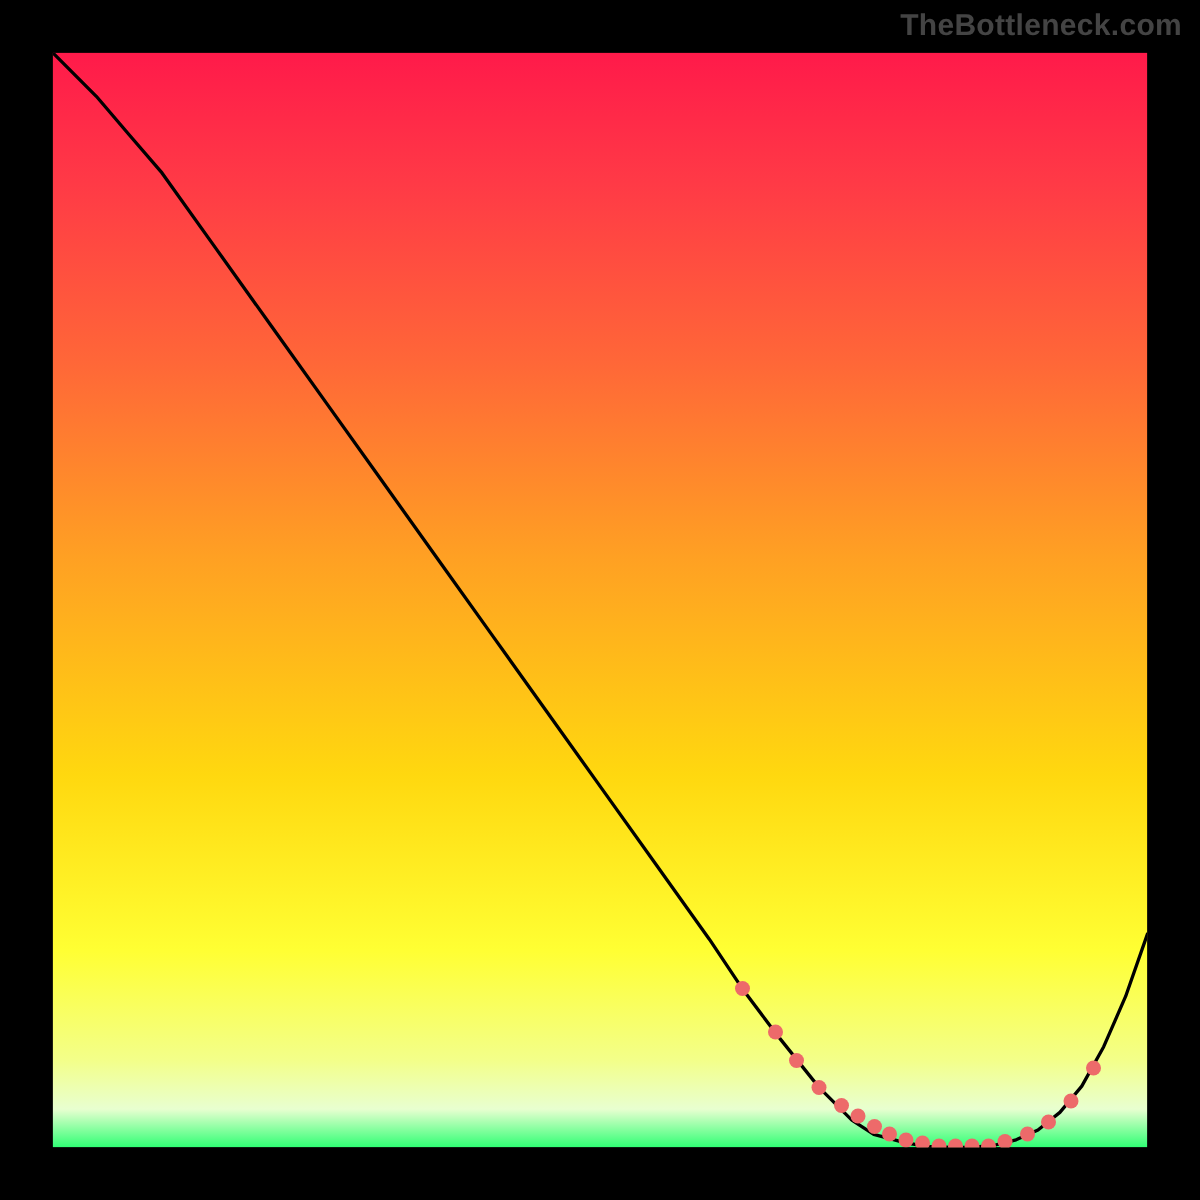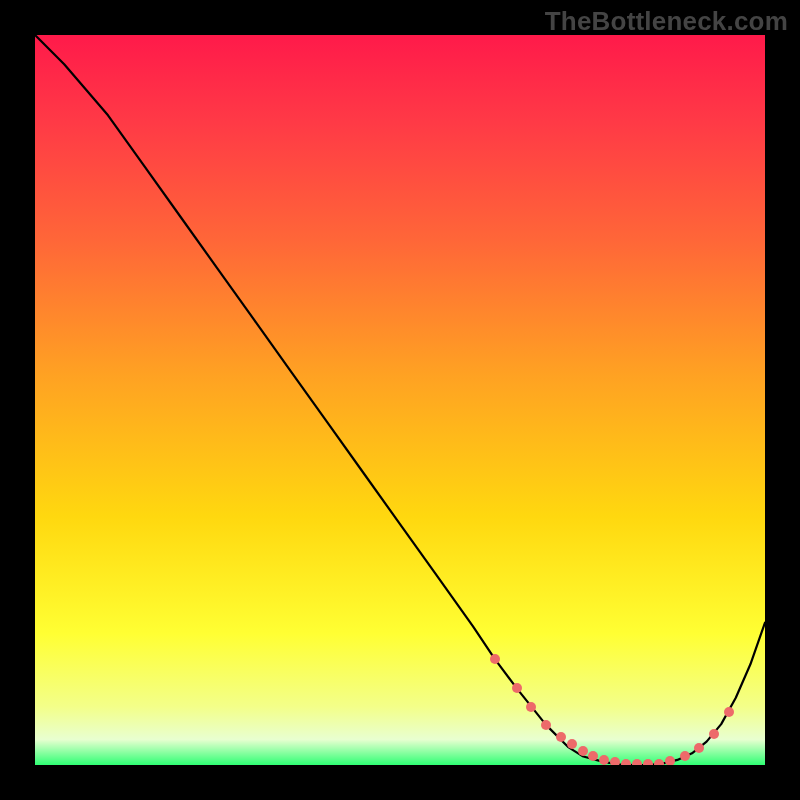--- a/index.html
+++ b/index.html
@@ -8,21 +8,21 @@
     position: relative;
     width: 800px;
     height: 800px;
     background: #000;
   }
   .watermark {
     position: absolute;
     top: 6px;
     right: 12px;
     font-family: Arial, Helvetica, sans-serif;
-    font-size: 26px;
+    font-size: 20px;
     font-weight: 600;
     color: #444;
     letter-spacing: 0.2px;
     z-index: 10;
   }
   .plot-area {
     position: absolute;
     left: 35px;
     top: 35px;
     width: 730px;

